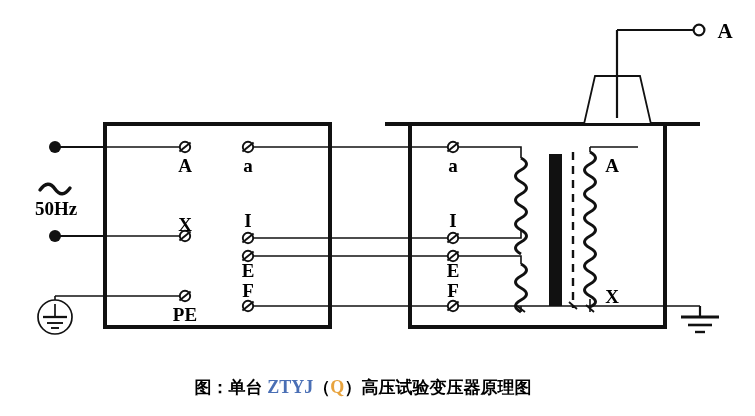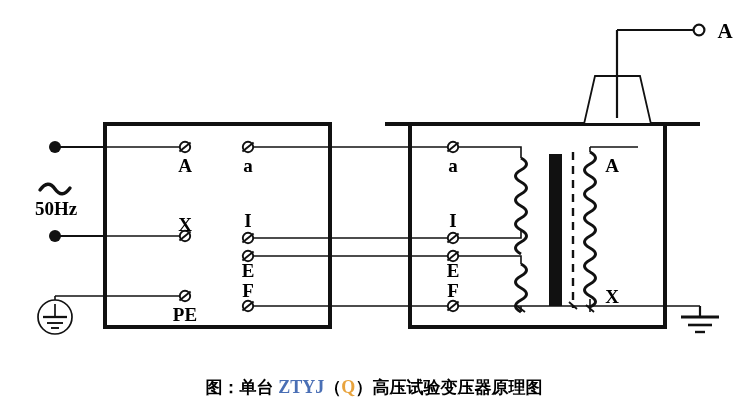--- a/index.html
+++ b/index.html
@@ -184,17 +184,17 @@
       <line x1="700" y1="306" x2="700" y2="316" stroke="#111" stroke-width="2.2"></line>
       <g>
         <line x1="681" y1="317" x2="719" y2="317" stroke="#111" stroke-width="3"></line>
         <line x1="688" y1="325" x2="712" y2="325" stroke="#111" stroke-width="2.6"></line>
         <line x1="695" y1="332" x2="705" y2="332" stroke="#111" stroke-width="2.4"></line>
       </g>
     </g>
 
   </svg>
 
-  <div style="position:absolute; left:11px; top:376px; width:726px; text-align:center;">
+  <div style="position:absolute; left:0; top:376px; width:726px; text-align:center;">
     <span class="cap-text" style="font-size:17px; font-weight:bold; color:#000;">图：单台 </span><span style="font-family:'Liberation Serif', serif; font-size:18px; font-weight:bold; color:#4a6fb5;">ZTYJ</span><span class="cap-text" style="font-size:17px; font-weight:bold; color:#000;">（</span><span style="font-family:'Liberation Serif', serif; font-size:18px; font-weight:bold; color:#e8a33d;">Q</span><span class="cap-text" style="font-size:17px; font-weight:bold; color:#000;">）</span><span class="cap-text" style="font-size:17px; font-weight:bold; color:#000;">高压试验变压器原理图</span>
   </div>
 
 </div>
 
 </body></html>

